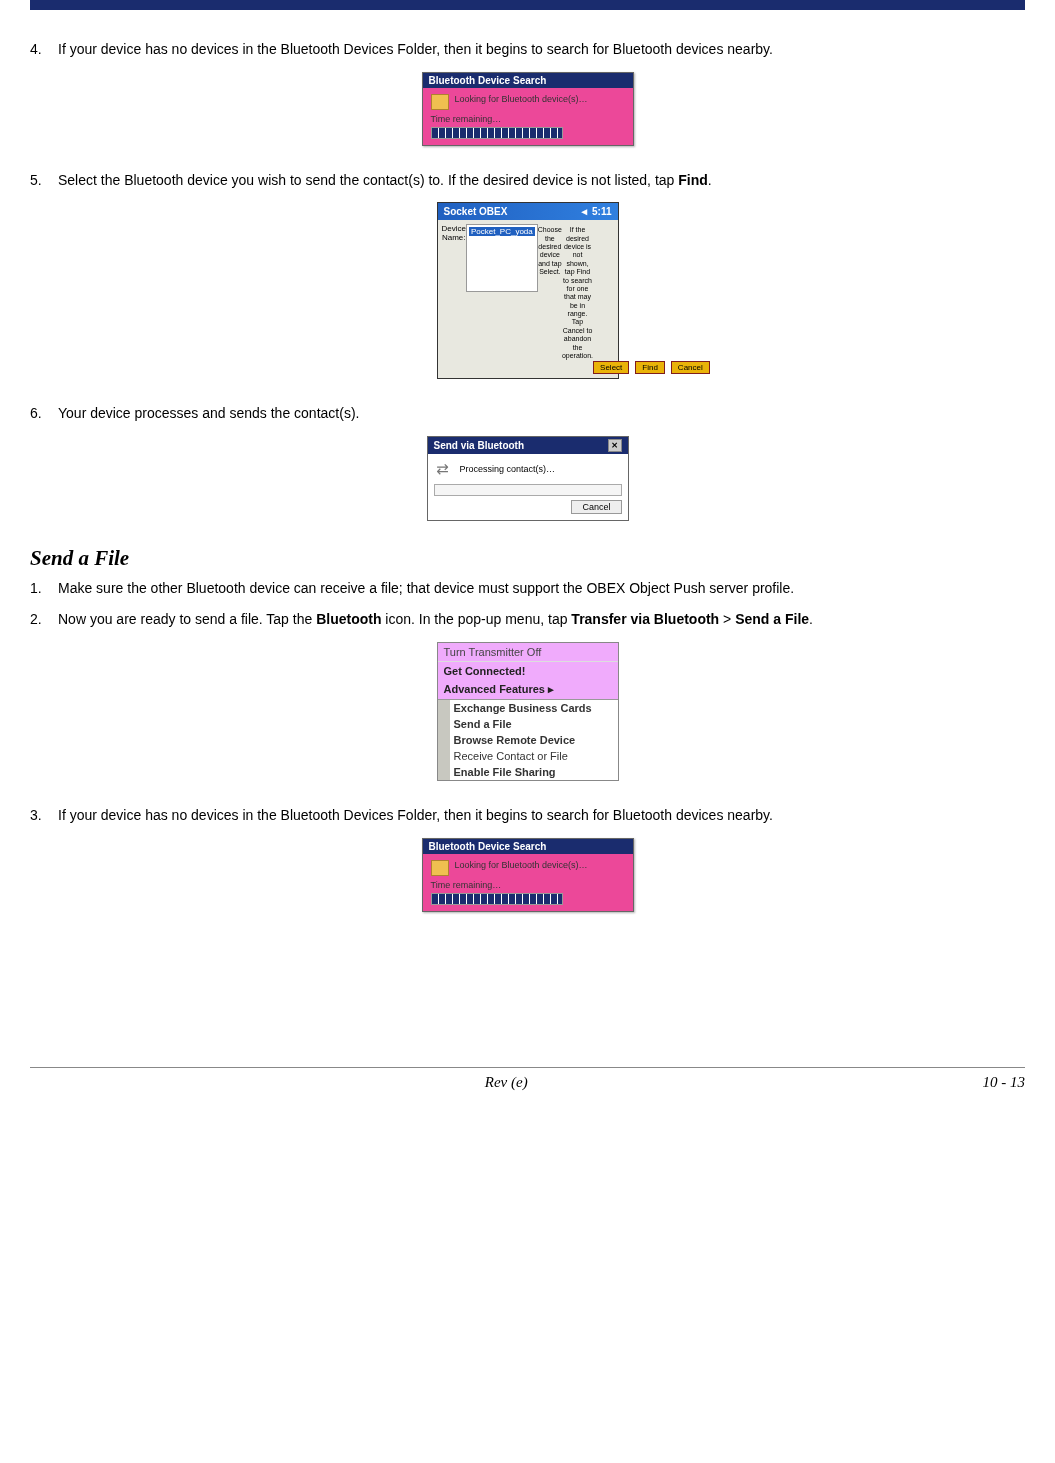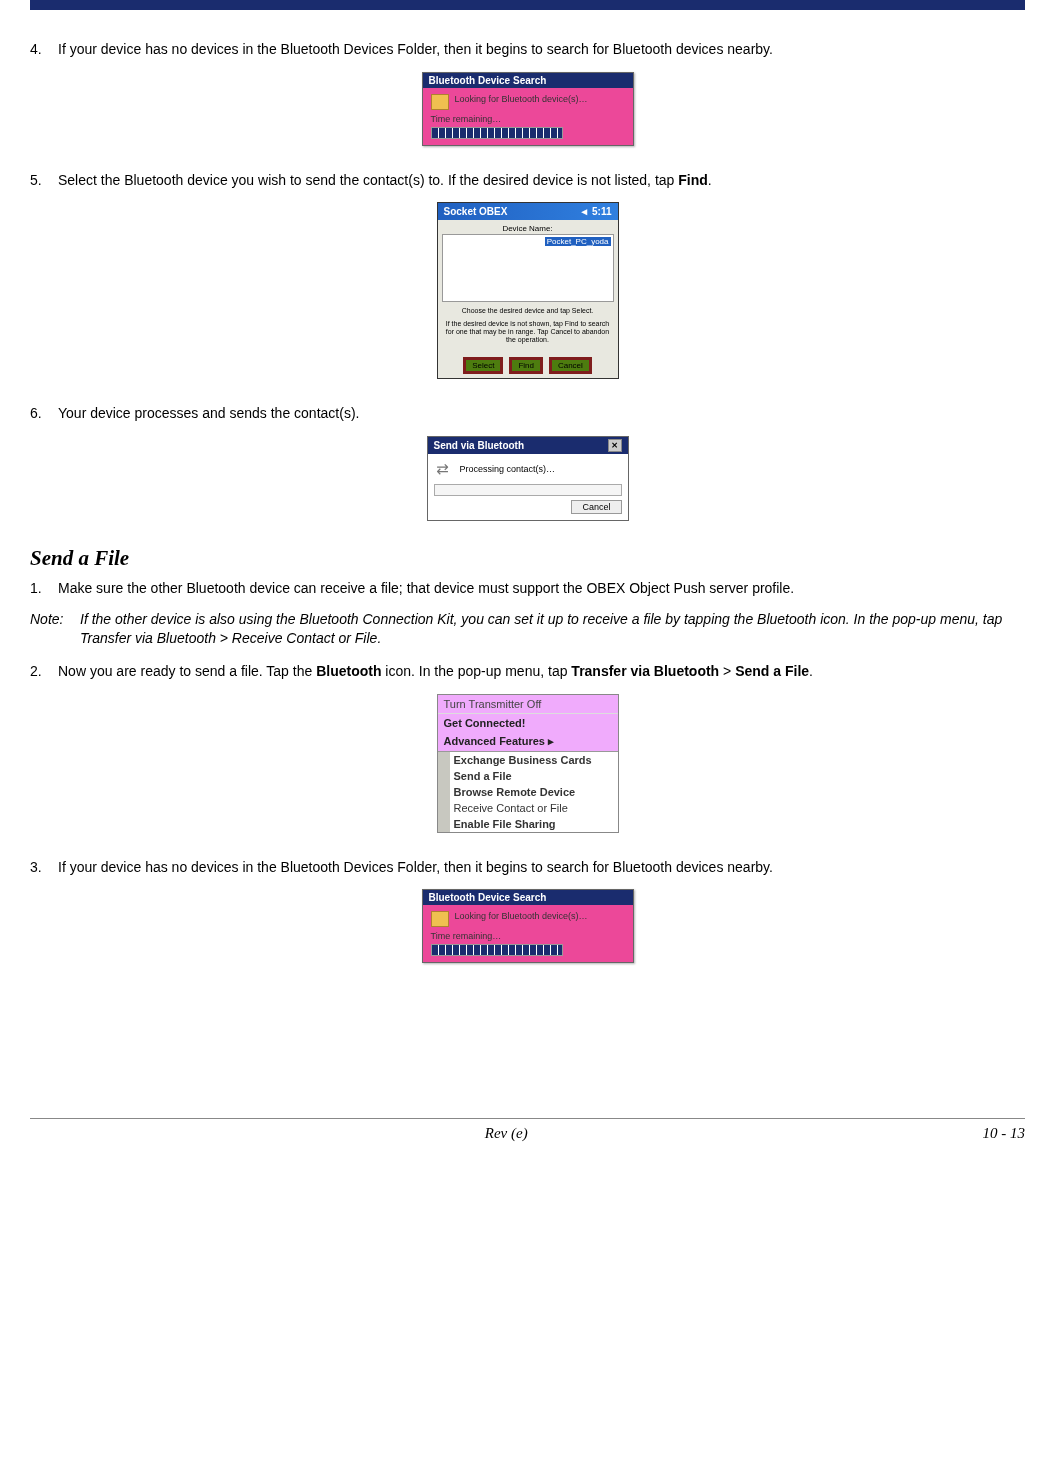--- a/index.html
+++ b/index.html
@@ -101,21 +101,21 @@
       font-weight: bold;
       display: flex;
       justify-content: space-between;
     }
     .ppc-body {
       background: #e8e8e0;
       padding: 4px;
       font-size: 8px;
       min-height: 150px;
       display: flex;
-      flex-direction: column;
+      flex-direction: row;
     }
     .ppc-box-label {
       font-size: 8px;
       margin-bottom: 1px;
     }
     .ppc-listbox {
       background: #fff;
       border: 1px solid #999;
       height: 62px;
       padding: 2px;
@@ -135,22 +135,22 @@
       margin: 2px 0;
     }
     .ppc-buttons {
       display: flex;
       justify-content: center;
       gap: 6px;
       margin-top: auto;
       padding-top: 6px;
     }
     .ppc-btn {
-      border: 3px solid #7f1d1d;
-      background: #4d7c0f;
+      border: 1px solid #7f1d1d;
+      background: #eab308;
       padding: 1px 6px;
       font-size: 8px;
     }
     .send-dialog {
       display: inline-block;
       width: 200px;
       border: 1px solid #666;
       background: #be185d;
     }
     .send-body {
@@ -339,24 +339,20 @@
     </div>
   </div>
 
   <h2 class="section-heading">Send a File</h2>
 
   <div class="step">
     <div class="step-num">1.</div>
     <div class="step-text">Make sure the other Bluetooth device can receive a file; that device must support the OBEX Object Push server profile.</div>
   </div>
 
-  <div class="note">
-    <div class="note-label">Note:</div>
-    <div>If the other device is also using the Bluetooth Connection Kit, you can set it up to receive a file by tapping the Bluetooth icon. In the pop-up menu, tap Transfer via Bluetooth &gt; Receive Contact or File.</div>
-  </div>
 
   <div class="step">
     <div class="step-num">2.</div>
     <div class="step-text">
       <span>Now you are ready to send a file. Tap the </span><b>Bluetooth</b><span> icon. In the pop-up menu, tap </span><b>Transfer via Bluetooth</b><span> &gt; </span><b>Send a File</b><span>.</span>
     </div>
   </div>
 
   <div class="figure">
     <div class="menu-fig">

